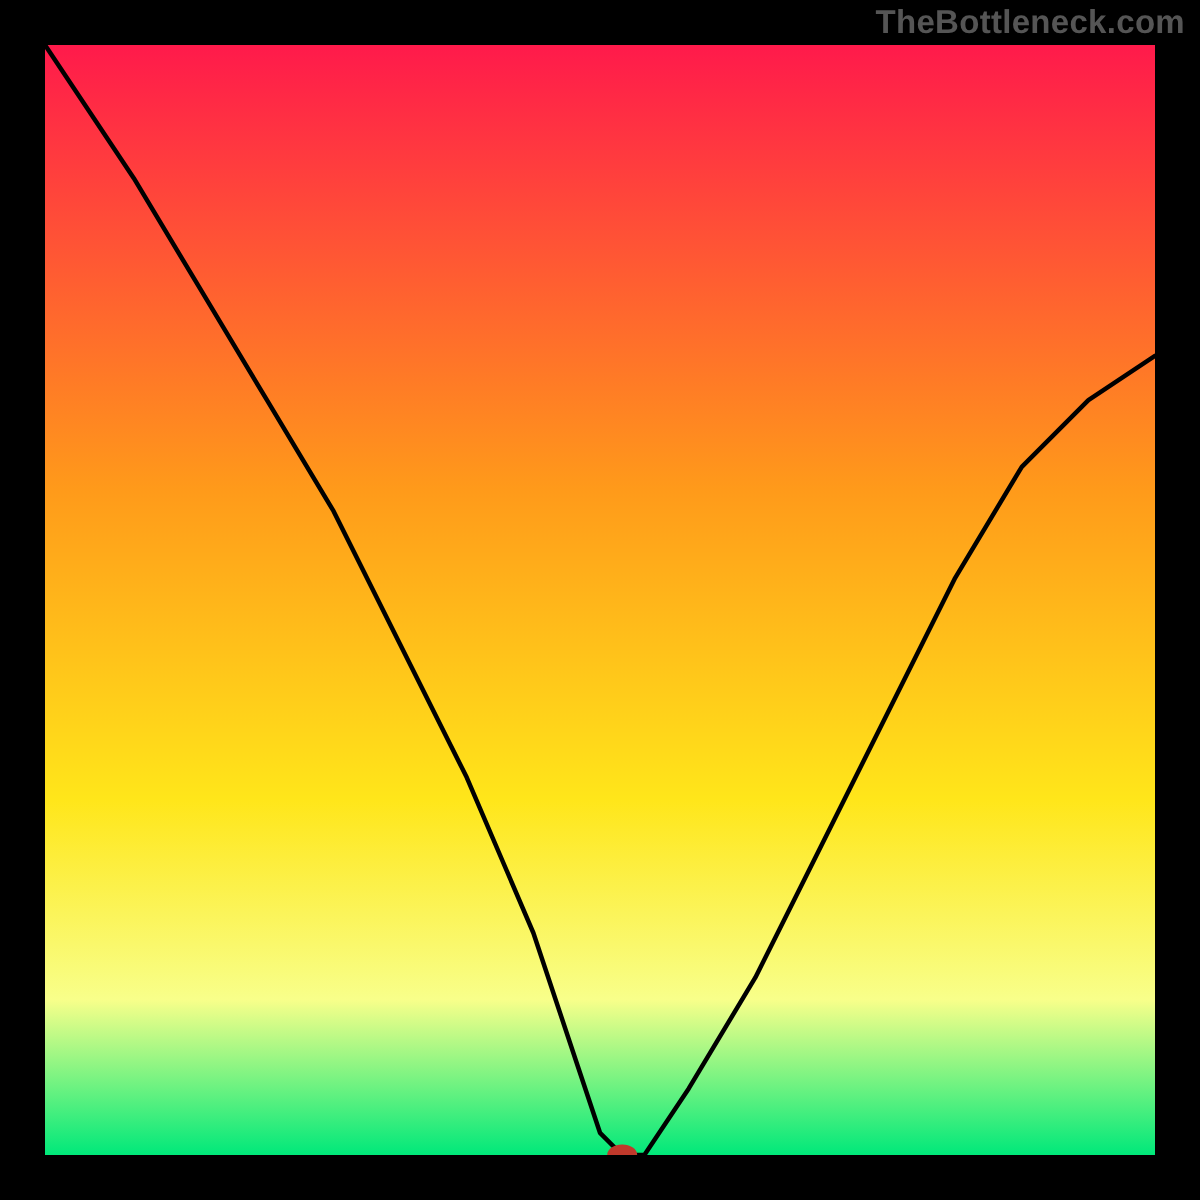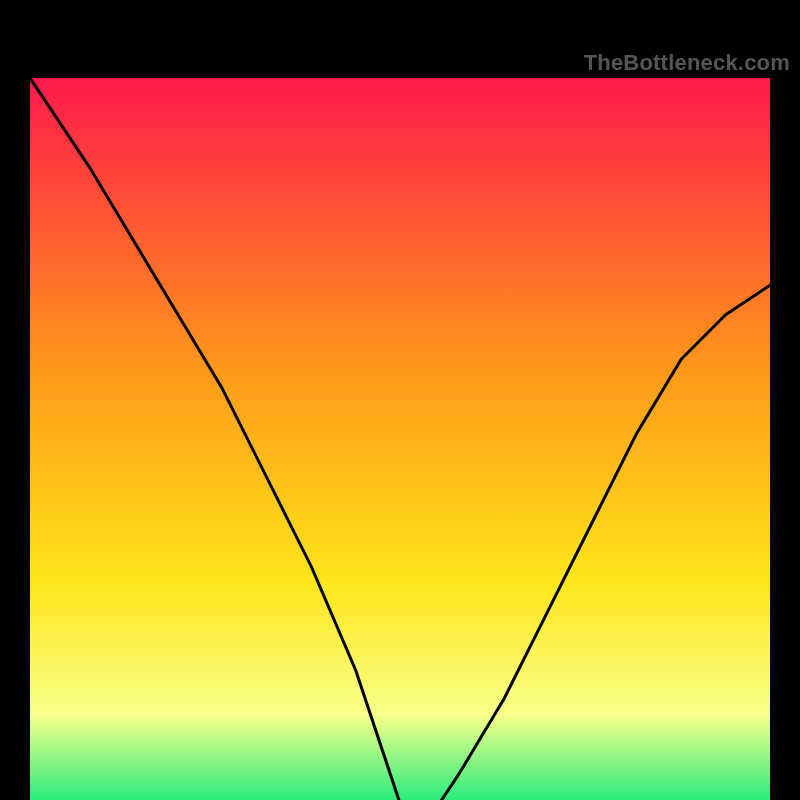--- a/index.html
+++ b/index.html
@@ -9,21 +9,20 @@
     width: 800px;
     height: 800px;
     overflow: hidden;
     font-family: Arial, Helvetica, sans-serif;
   }
   .frame {
     position: relative;
     width: 800px;
     height: 588px;
     background: #000;
-    margin-top: 48px;
   }
   .watermark {
     position: absolute;
     top: 2px;
     right: 10px;
     color: #555;
     font-size: 22px;
     font-weight: 600;
     letter-spacing: 0.2px;
   }

